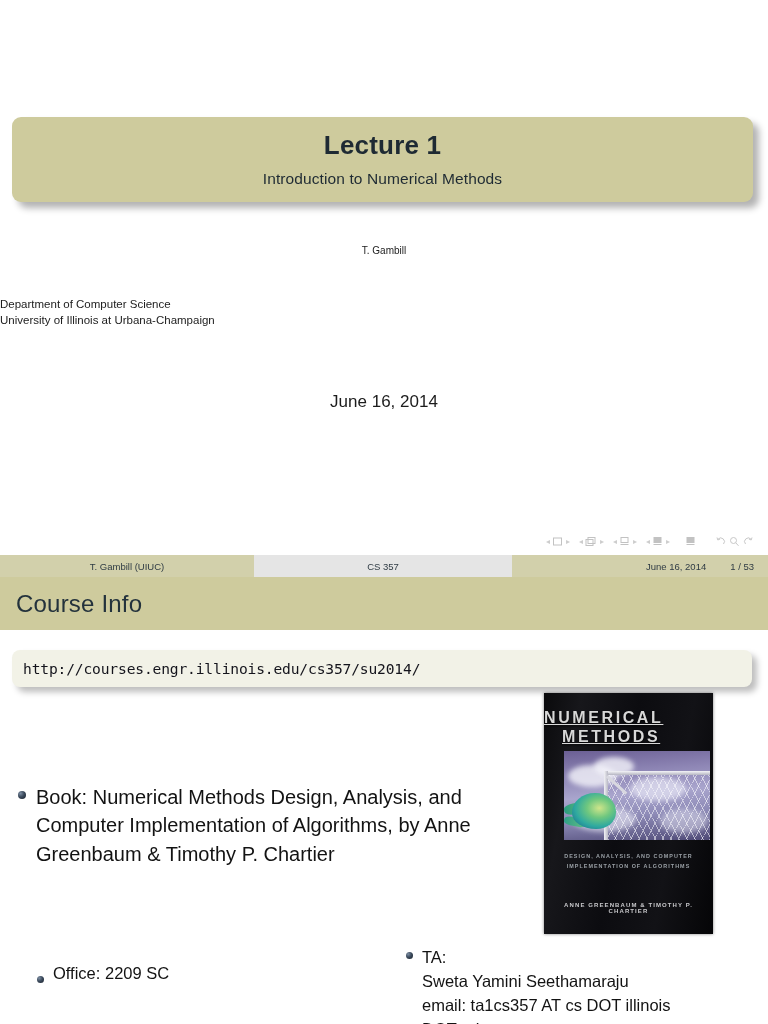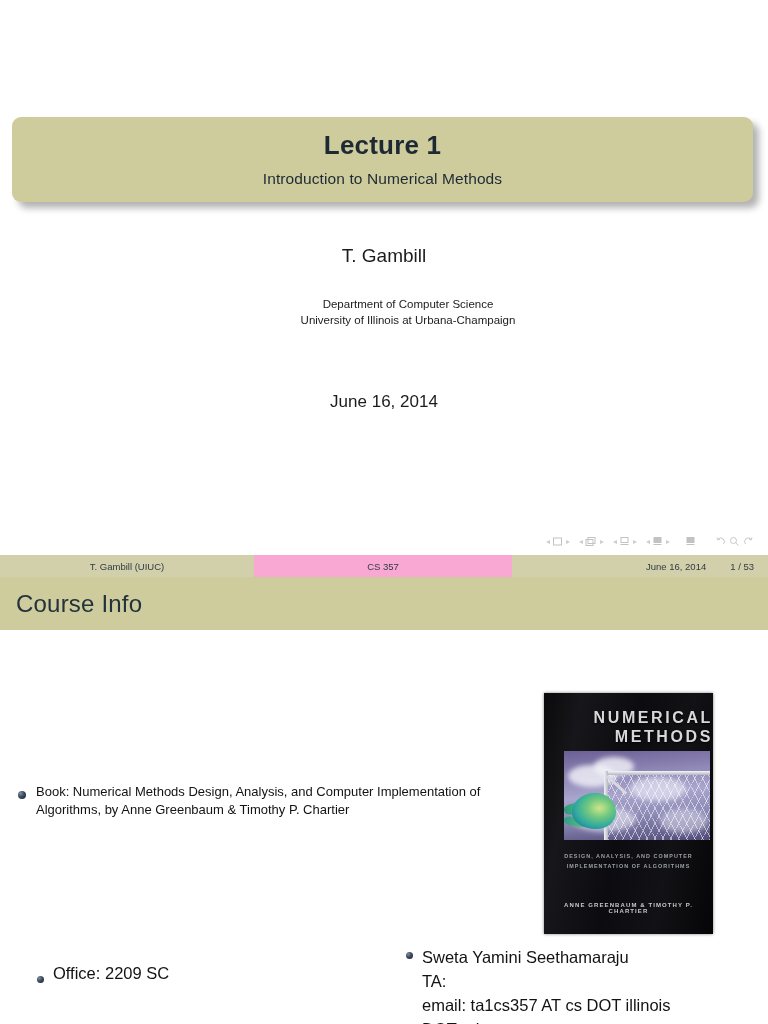--- a/index.html
+++ b/index.html
@@ -56,33 +56,32 @@
     color: #1e2a33;
     margin-top: 9px;
     letter-spacing: 0.1px;
   }
 
   .author-name {
     position: absolute;
     left: 0; top: 245px;
     width: 768px;
     text-align: center;
-    font-size: 19px;
+    font-size: 10px;
     color: #1c1c1c;
   }
 
   .affiliation {
     position: absolute;
     left: 0; top: 296px;
     width: 768px;
-    text-align: center;
+    text-align: left;
     font-size: 11.5px;
     color: #1c1c1c;
     line-height: 1.42;
-    padding-left: 48px;
   }
 
   .talk-date {
     position: absolute;
     left: 0; top: 392px;
     width: 768px;
     text-align: center;
     font-size: 17px;
     color: #1c1c1c;
   }
@@ -125,21 +124,21 @@
     color: #2f3b44;
     border-radius: 9px;
   }
   .footer-seg {
     height: 22px;
     display: flex;
     align-items: center;
     justify-content: center;
   }
   .footer-seg-left  { width: 254px; background: #d2d0ab; }
-  .footer-seg-mid   { width: 258px; background: #f9a8d4; }
+  .footer-seg-mid   { width: 258px; background: #e5e5e5; }
   .footer-seg-right {
     width: 256px;
     background: #d2d0ab;
     justify-content: flex-end;
     padding-right: 14px;
     gap: 24px;
   }
 
   
   #slide-course {
@@ -199,49 +198,50 @@
   }
   .bullet-dot {
     flex: 0 0 auto;
     width: 8px; height: 8px;
     border-radius: 50%;
     margin-top: 8px;
     margin-right: 10px;
     background: radial-gradient(circle at 32% 30%, #7d8ea3 0%, #3c4b5d 45%, #161d27 100%);
   }
   .bullet-text {
-    font-size: 13px;
+    font-size: 20px;
     line-height: 1.42;
     color: #131313;
   }
 
   
   .book-cover {
     position: absolute;
     left: 544px;
     top: 693px;
     width: 169px;
     height: 241px;
     background:
       linear-gradient(100deg, #0a0a0c 0%, #17171b 18%, #0c0c10 46%, #121216 72%, #050507 100%);
     box-shadow: 0 0 3px rgba(0,0,0,0.5);
     overflow: hidden;
   }
   .book-title-wrap {
     position: absolute;
     left: 0; top: 16px;
     width: 100%;
-    text-align: right;
+    text-align: left;
     color: #d8d8d8;
     font-family: "Liberation Sans", sans-serif;
     font-weight: bold;
     letter-spacing: 2.6px;
     line-height: 1.18;
     font-size: 16px;
     text-shadow: 0 1px 2px rgba(0,0,0,0.9);
+    text-decoration: underline;
   }
   .book-title-1 { font-size: 16px; }
   .book-title-2 { font-size: 16px; padding-left: 18px; }
 
   .book-photo {
     position: absolute;
     left: 20px;
     top: 58px;
     width: 146px;
     height: 89px;
@@ -466,38 +466,41 @@
       </div>
     </div>
   </div>
 
   <div id="slide-course">
 
     <div class="frame-title-bar">
       <div class="frame-title">Course Info</div>
     </div>
 
+    <div class="url-box">
+      <span class="url-text">http://courses.engr.illinois.edu/cs357/su2014/</span>
+    </div>
 
     <div class="book-bullet">
       <span class="bullet-dot"></span>
       <span class="bullet-text">Book: Numerical Methods Design, Analysis, and Computer Implementation of Algorithms, by Anne Greenbaum &amp; Timothy P. Chartier</span>
     </div>
 
     <div class="contact-block">
       <div class="contact-sub">
         <span class="bullet-dot-sm"></span>
         <span class="contact-sub-text">Office: 2209 SC</span>
       </div>
     </div>
 
     <div class="ta-block">
       <span class="bullet-dot-sm"></span>
       <span class="ta-lines">
+        <div>TA:</div>
         <div>Sweta Yamini Seethamaraju</div>
-        <div>TA:</div>
         <div>email: ta1cs357 AT cs DOT illinois</div>
         <div>DOT edu</div>
       </span>
     </div>
   </div>
 
   <div class="book-cover">
     <div class="book-title-wrap">
       <div class="book-title-1">NUMERICAL</div>
       <div class="book-title-2">METHODS</div>

